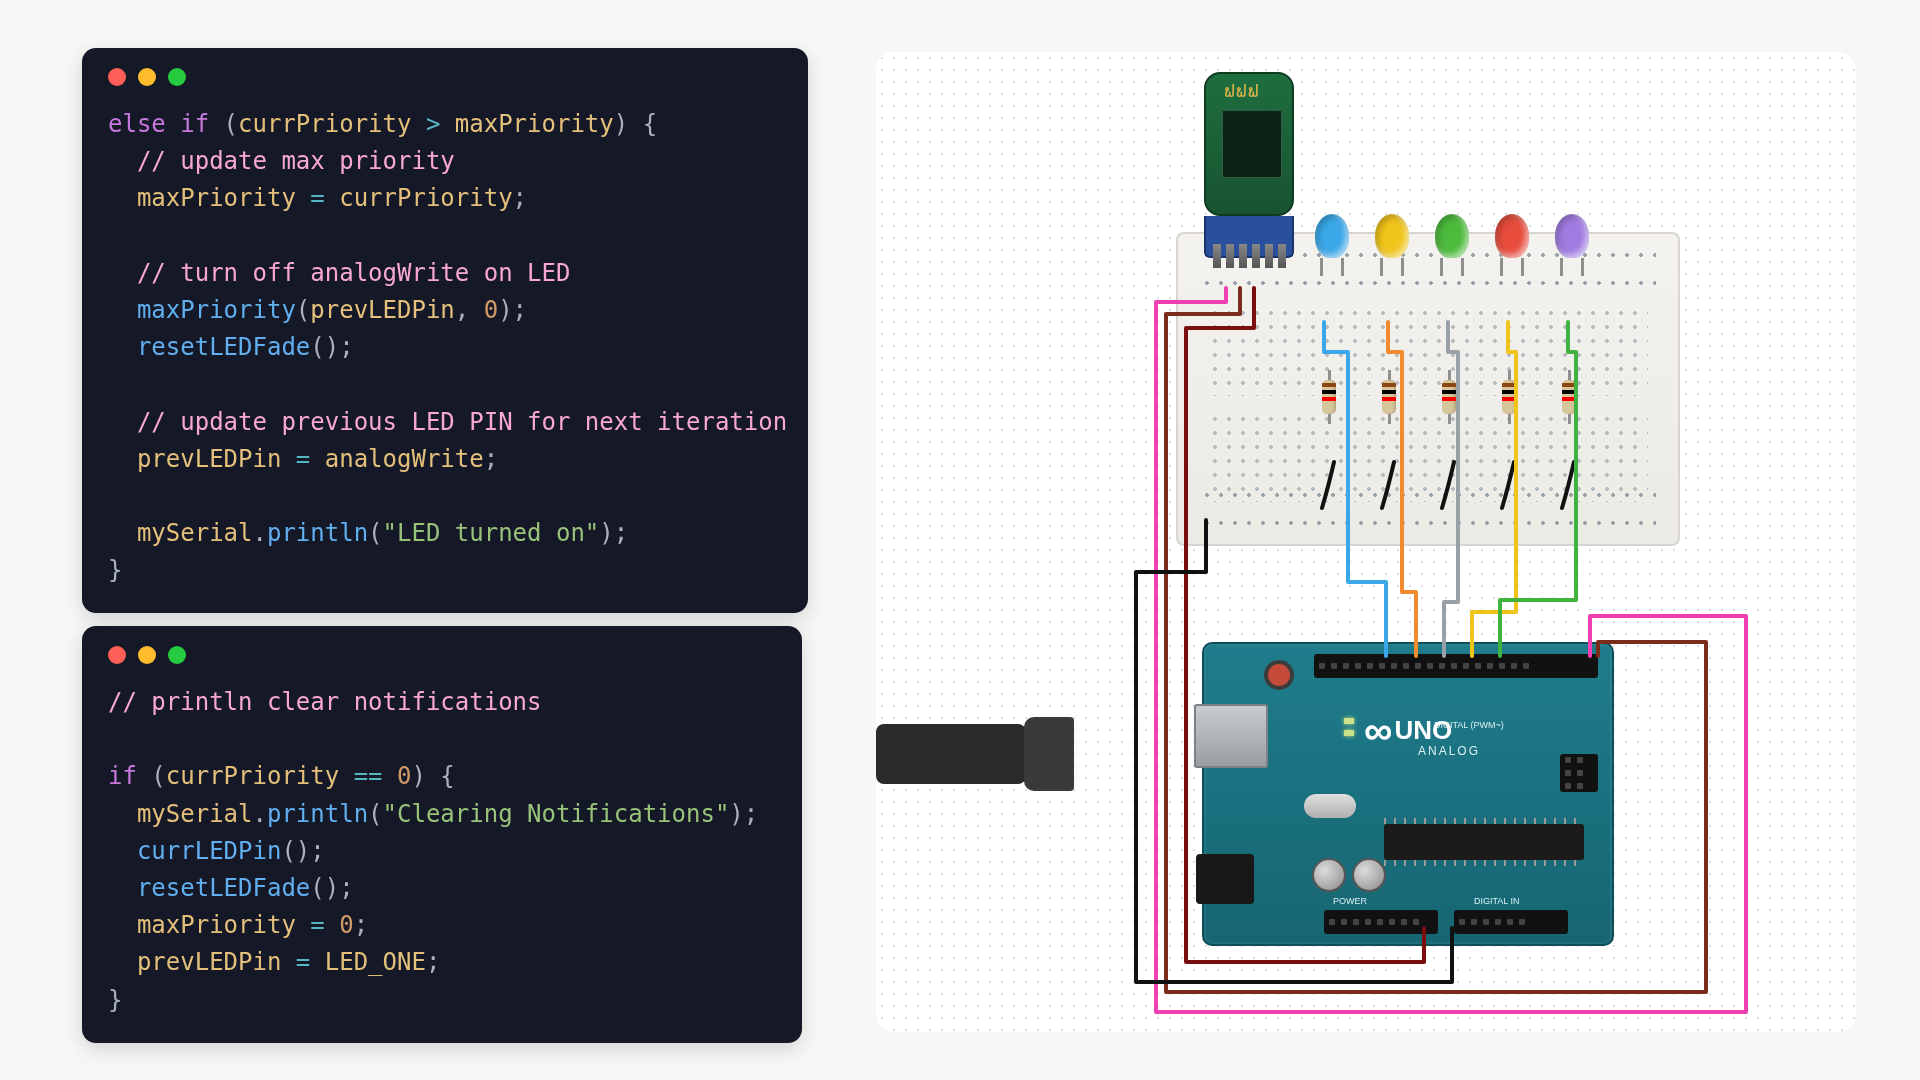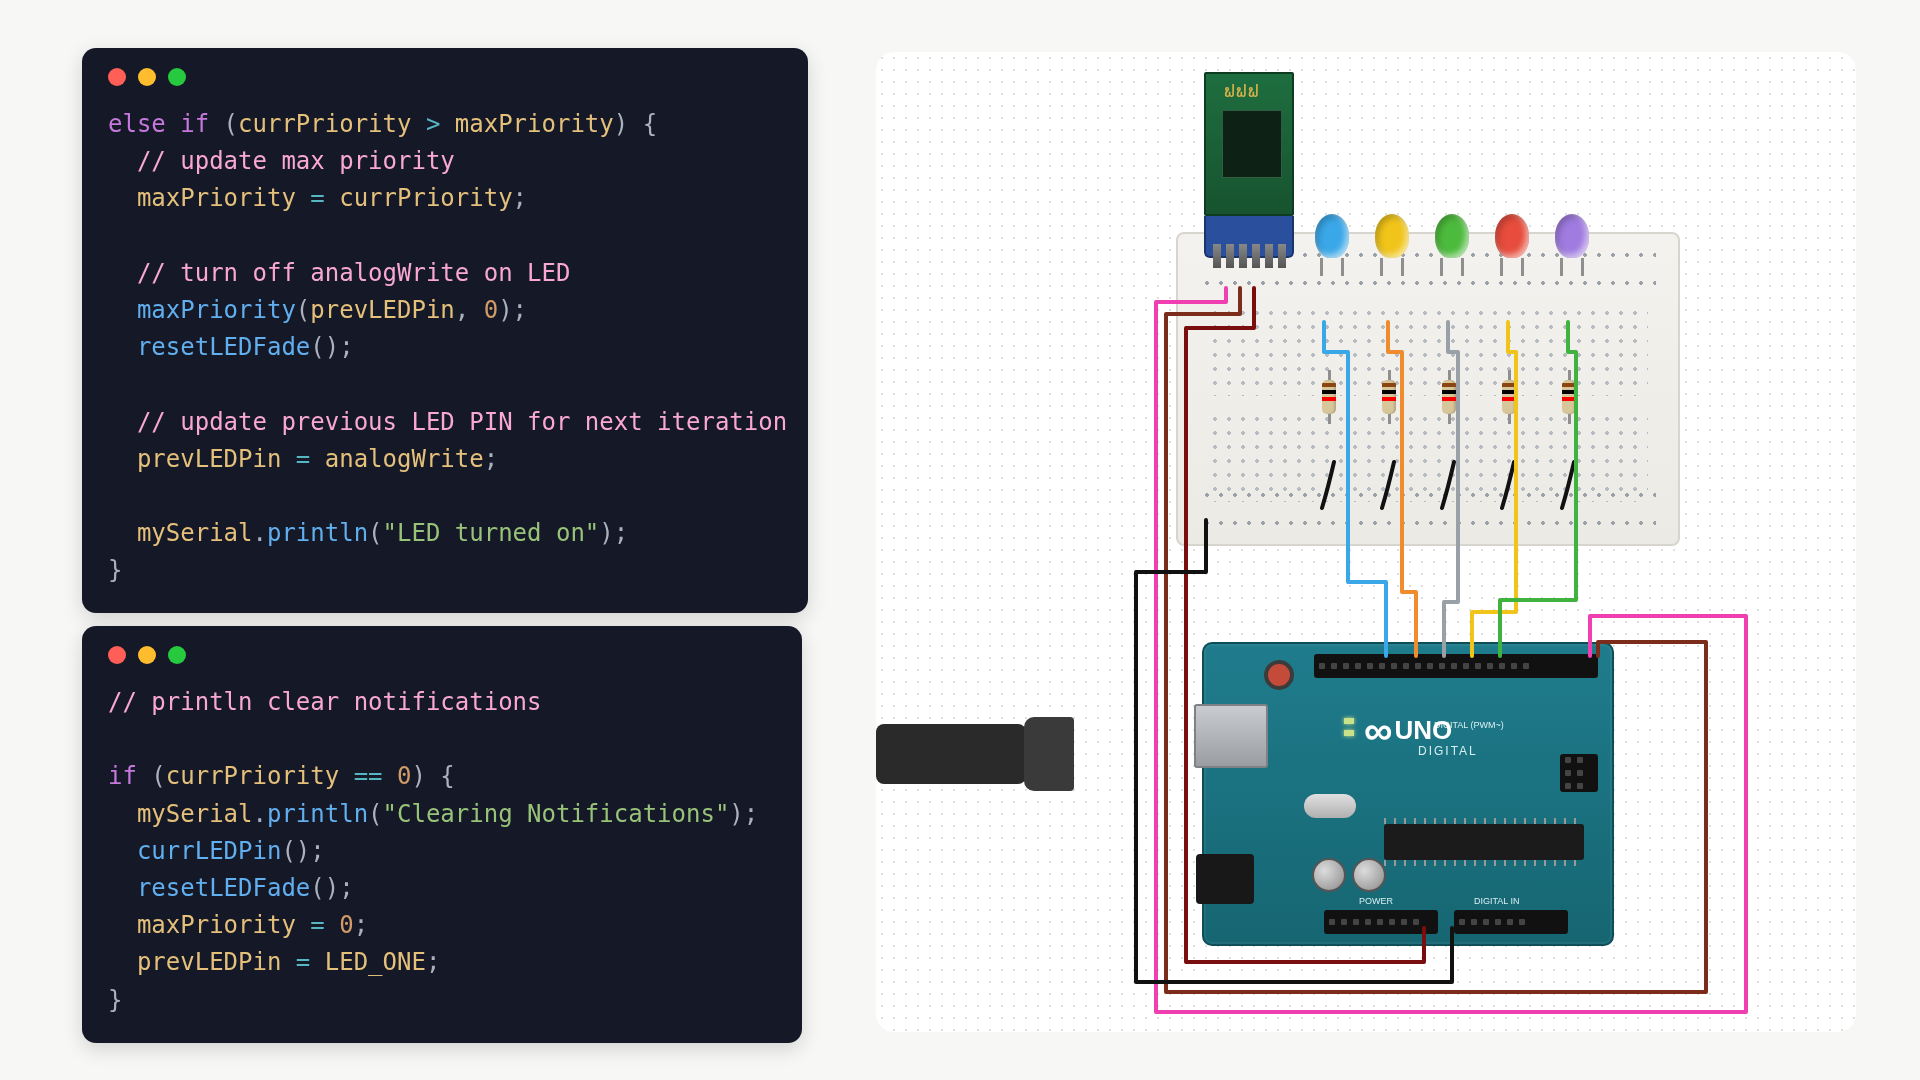--- a/index.html
+++ b/index.html
@@ -149,21 +149,21 @@
   }
 
   
   .bt-module {
     position: absolute;
     width: 90px;
   }
   .bt-board {
     height: 140px;
     background: linear-gradient(#1e6e3f, #17532f);
-    border-radius: 2px;
+    border-radius: 16px;
     border: 2px solid #0e3c21;
     position: relative;
   }
   .bt-chip {
     position: absolute;
     left: 16px;
     top: 36px;
     width: 58px;
     height: 66px;
     background: #0d2214;
@@ -500,21 +500,21 @@
           <div class="hole"></div>
           <div class="hole"></div>
           <div class="hole"></div>
           <div class="hole"></div>
       </div>
 
       <div class="ar-logo" style="left:160px; top:64px;">
         <span class="ar-infinity">∞</span>
         <span>UNO</span>
       </div>
-      <span class="ar-label" style="left:214px; top:100px; font-size:12px; letter-spacing:2px;">DIGITAL</span>
+      <span class="ar-label" style="left:214px; top:100px; font-size:12px; letter-spacing:2px;">ANALOG</span>
 
       <div class="ar-led" style="left:140px; top:74px;"></div>
       <div class="ar-led" style="left:140px; top:86px;"></div>
 
       <div style="position:absolute; left:100px; top:150px; width:52px; height:24px; background:linear-gradient(#e0e0e0,#b0b0b0); border-radius:12px;"></div>
 
       <div class="ar-chip" style="left:180px; top:180px; width:200px; height:36px;"></div>
 
       <div class="ar-cap" style="left:108px; top:214px;"></div>
       <div class="ar-cap" style="left:148px; top:214px;"></div>
@@ -532,21 +532,21 @@
           <div class="hole"></div>
       </div>
       <div class="ar-header" style="left:250px; bottom:10px; width:110px;">
         <div class="hole"></div>
           <div class="hole"></div>
           <div class="hole"></div>
           <div class="hole"></div>
           <div class="hole"></div>
           <div class="hole"></div>
       </div>
-      <span class="ar-label" style="left:155px; bottom:38px;">POWER</span>
+      <span class="ar-label" style="left:129px; bottom:38px;">POWER</span>
       <span class="ar-label" style="left:270px; bottom:38px;">DIGITAL IN</span>
     </div>
 
     <svg style="position:absolute; left:0; top:0; width:100%; height:100%;" viewBox="0 0 980 980">
 
       <path class="wire" stroke="#111" stroke-width="4" d="M458 410 Q452 436 446 456"></path>
       <path class="wire" stroke="#111" stroke-width="4" d="M518 410 Q512 436 506 456"></path>
       <path class="wire" stroke="#111" stroke-width="4" d="M578 410 Q572 436 566 456"></path>
       <path class="wire" stroke="#111" stroke-width="4" d="M638 410 Q632 436 626 456"></path>
       <path class="wire" stroke="#111" stroke-width="4" d="M698 410 Q692 436 686 456"></path>

